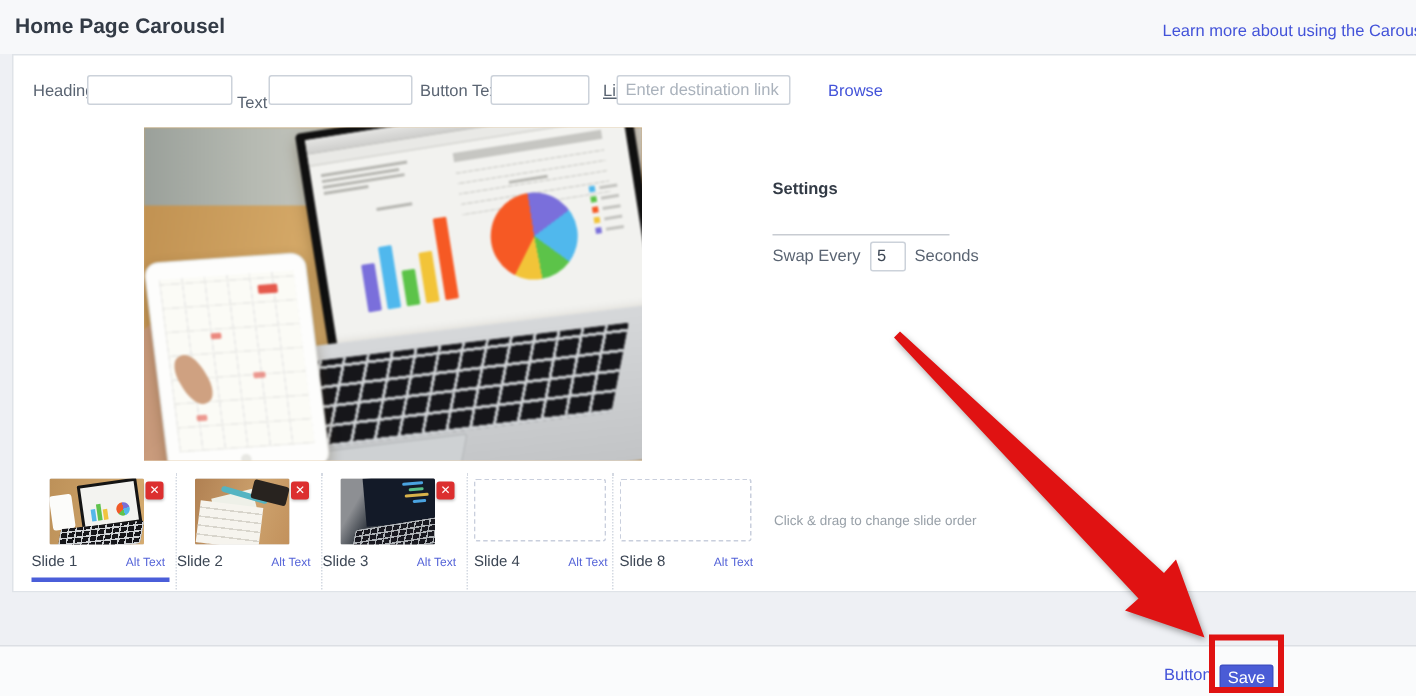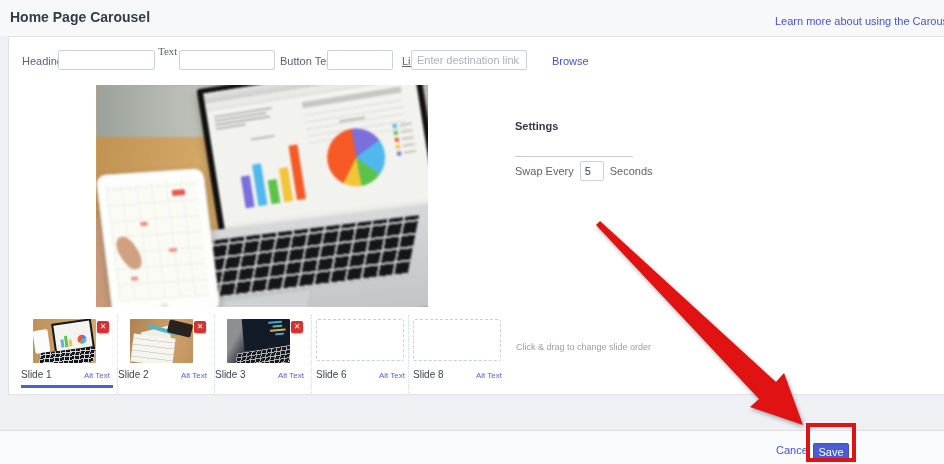--- a/index.html
+++ b/index.html
@@ -129,21 +129,21 @@
 <div id="app">
 
   <div class="top-band"></div>
   <div class="page-title">Home Page Carousel</div>
   <div class="learn-link">Learn more about using the Carousel builder</div>
 
   <div class="panel">
 
     <span class="lbl" style="left:13px;top:18px;">Heading</span>
     <input class="inp" style="left: 49px; top: 13px; width: 97px;">
-    <span class="lbl" style="left:149px;top:8px;font-family:Liberation Serif, serif;">Text</span>
+    <span class="lbl" style="left:149px;top:26px;">Text</span>
     <input class="inp" style="left: 170px; top: 13px; width: 96px;">
     <span class="lbl" style="left:271px;top:18px;">Button Text</span>
     <input class="inp" style="left: 318px; top: 13px; width: 66px;">
     <span class="lbl" style="left:393px;top:18px;text-decoration:underline;">Link</span>
     <input class="inp" style="left: 402px; top: 13px; width: 116px;" placeholder="Enter destination link">
     <span class="link" style="position:absolute;left:543px;top:18px;">Browse</span>
 
     <div class="preview">
       <div class="blurwrap">
         <div class="wall"></div>
@@ -284,40 +284,40 @@
         <div class="del">✕</div>
         <div class="cell-label">
           <span class="slide-name">Slide 3</span>
           <span class="alt-link">Alt Text</span>
         </div>
       </div>
 
       <div class="cell sep">
         <div class="placeholder"></div>
         <div class="cell-label" style="left:4px;width:89px;">
-          <span class="slide-name">Slide 6</span>
+          <span class="slide-name">Slide 4</span>
           <span class="alt-link">Alt Text</span>
         </div>
       </div>
 
       <div class="cell">
         <div class="placeholder"></div>
         <div class="cell-label" style="left:4px;width:89px;">
           <span class="slide-name">Slide 8</span>
           <span class="alt-link">Alt Text</span>
         </div>
       </div>
 
     </div>
     <div class="drag-hint">Click &amp; drag to change slide order</div>
 
   </div>
 
   <div class="footer">
-    <span class="cancel">Cancel</span>
+    <span class="cancel">Button</span>
     <div class="save-btn">Save</div>
   </div>
 
   <div class="red-rect"></div>
   <svg class="arrow-svg" width="944" height="464" viewBox="0 0 944 464">
     <polygon points="596,225 759,399 750,407 803,425 784,373 776,382 600,221" fill="#e01212" style="filter:drop-shadow(1px 2px 2px rgba(0,0,0,0.35));"></polygon>
   </svg>
 
 </div>
 

